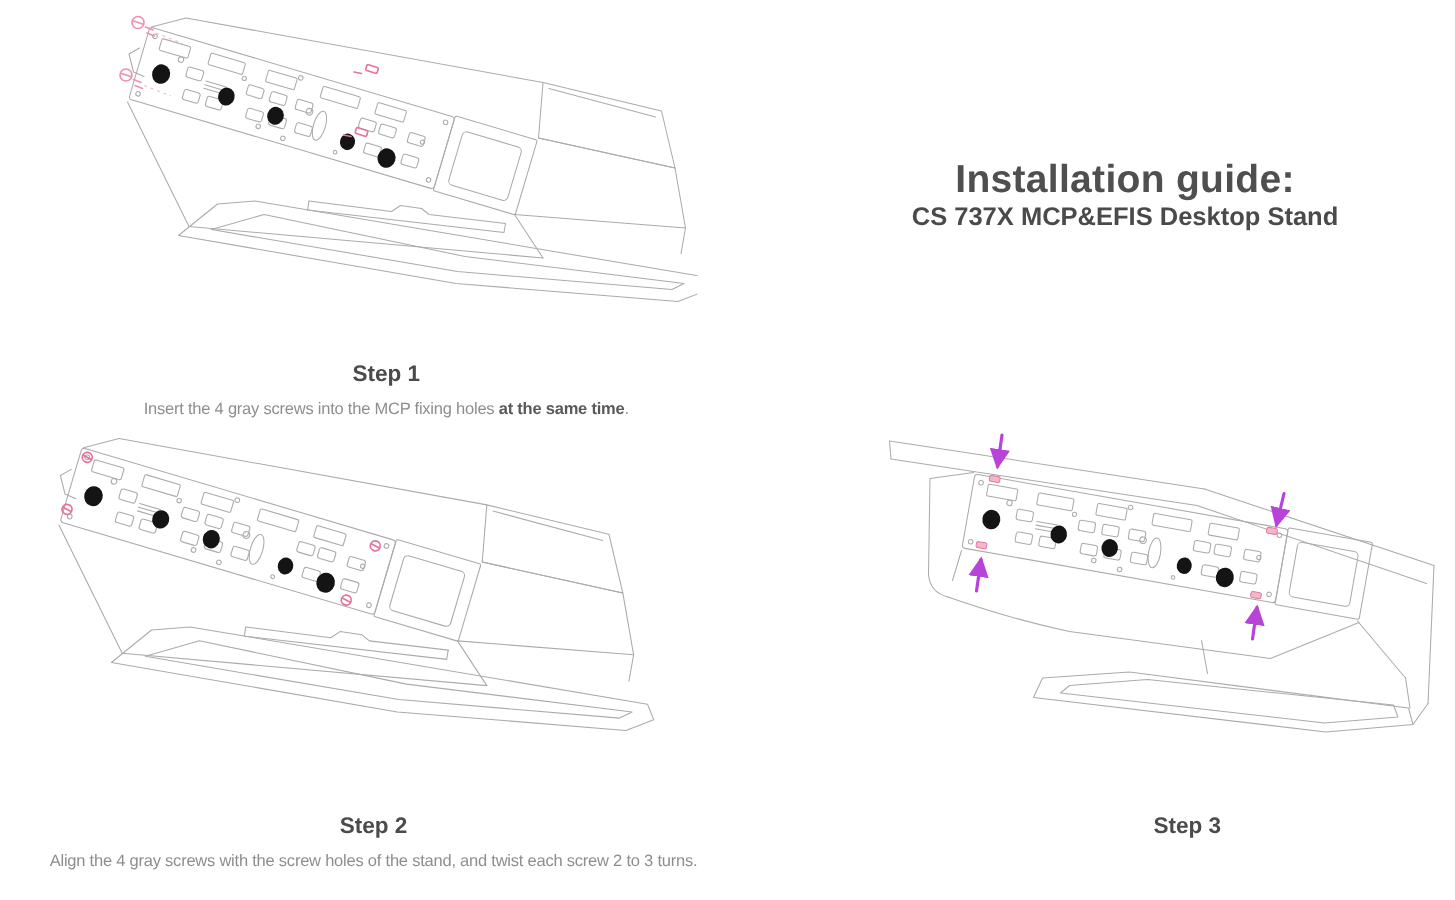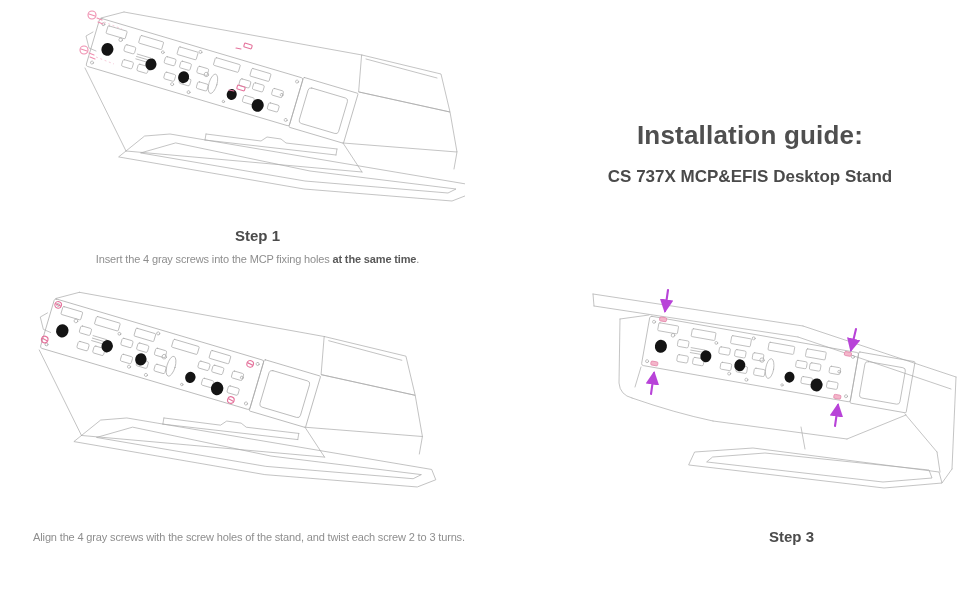--- a/index.html
+++ b/index.html
@@ -13,24 +13,24 @@
   
   .ln{fill:none;stroke:var(--drawing-line,#ababab);stroke-width:.7;stroke-linejoin:round;stroke-linecap:round;}
   .knob{fill:var(--knob-black,#141414);stroke:none;}
   .pink{fill:none;stroke:var(--accent-pink,#ef8fb0);stroke-width:1.1;stroke-linecap:round;}
   .dots{fill:none;stroke:#f2bfd0;stroke-width:.8;stroke-dasharray:2 2.6;}
   .pink2{fill:none;stroke:#e5739c;stroke-width:1.1;stroke-linecap:round;}
   .phead{fill:#f4b6ca;stroke:#e27ba3;stroke-width:.7;}
   .arrow{fill:none;stroke:var(--accent-magenta,#b843d8);stroke-width:2.1;stroke-linecap:round;}
   
   .titleblock{position:absolute;left:555px;top:104px;width:390px;text-align:center;}
-  .titleblock .h1{font-size:26px;font-weight:700;color:var(--heading-text,#4f4f4f);letter-spacing:.2px;margin:16px;}
+  .titleblock .h1{font-size:26px;font-weight:700;color:var(--heading-text,#4f4f4f);letter-spacing:.2px;margin:0;}
   .titleblock .h2{font-size:17px;font-weight:700;color:#4a4a4a;margin:0 0 0;}
   .cap{position:absolute;text-align:center;white-space:nowrap;}
-  .cap .h3{font-size:15px;font-weight:700;color:#4b4b4b;margin:0 0 6px;}
+  .cap .h3{font-size:15px;font-weight:700;color:#4b4b4b;margin:14px 0 6px;}
   .cap .bl{font-size:11px;color:var(--body-text,#8e8e8e);line-height:18px;letter-spacing:-0.15px;}
   .cap b{color:var(--bold-text,#595959);font-weight:700;}
 </style>
 </head>
 <body>
 
 <svg width="0" height="0" style="position:absolute" aria-hidden="true">
   <defs>
     <marker id="ah" viewBox="0 0 10 10" refX="8.5" refY="5" markerWidth="6.5" markerHeight="6.5" orient="auto-start-reverse">
       <path d="M0,0 L10,5 L0,10 Z" fill="#b843d8"></path>
@@ -196,18 +196,19 @@
   <div class="h1">Installation guide:</div>
   <div class="h2">CS 737X MCP&amp;EFIS Desktop Stand</div>
 </div>
 
 <div class="cap" style="left:15px;top:227px;width:485px">
   <div class="h3">Step 1</div>
   <div class="bl"><span>Insert the 4 gray screws into the MCP fixing holes </span><b>at the same time</b><span>.</span></div>
 </div>
 
 <div class="cap" style="left:8px;top:528px;width:482px">
+  <div class="h3">Step 2</div>
   <div class="bl">Align the 4 gray screws with the screw holes of the stand, and twist each screw 2 to 3 turns.</div>
 </div>
 
 <div class="cap" style="left:604px;top:528px;width:375px">
   <div class="h3">Step 3</div>
 </div>
 
 </body></html>

